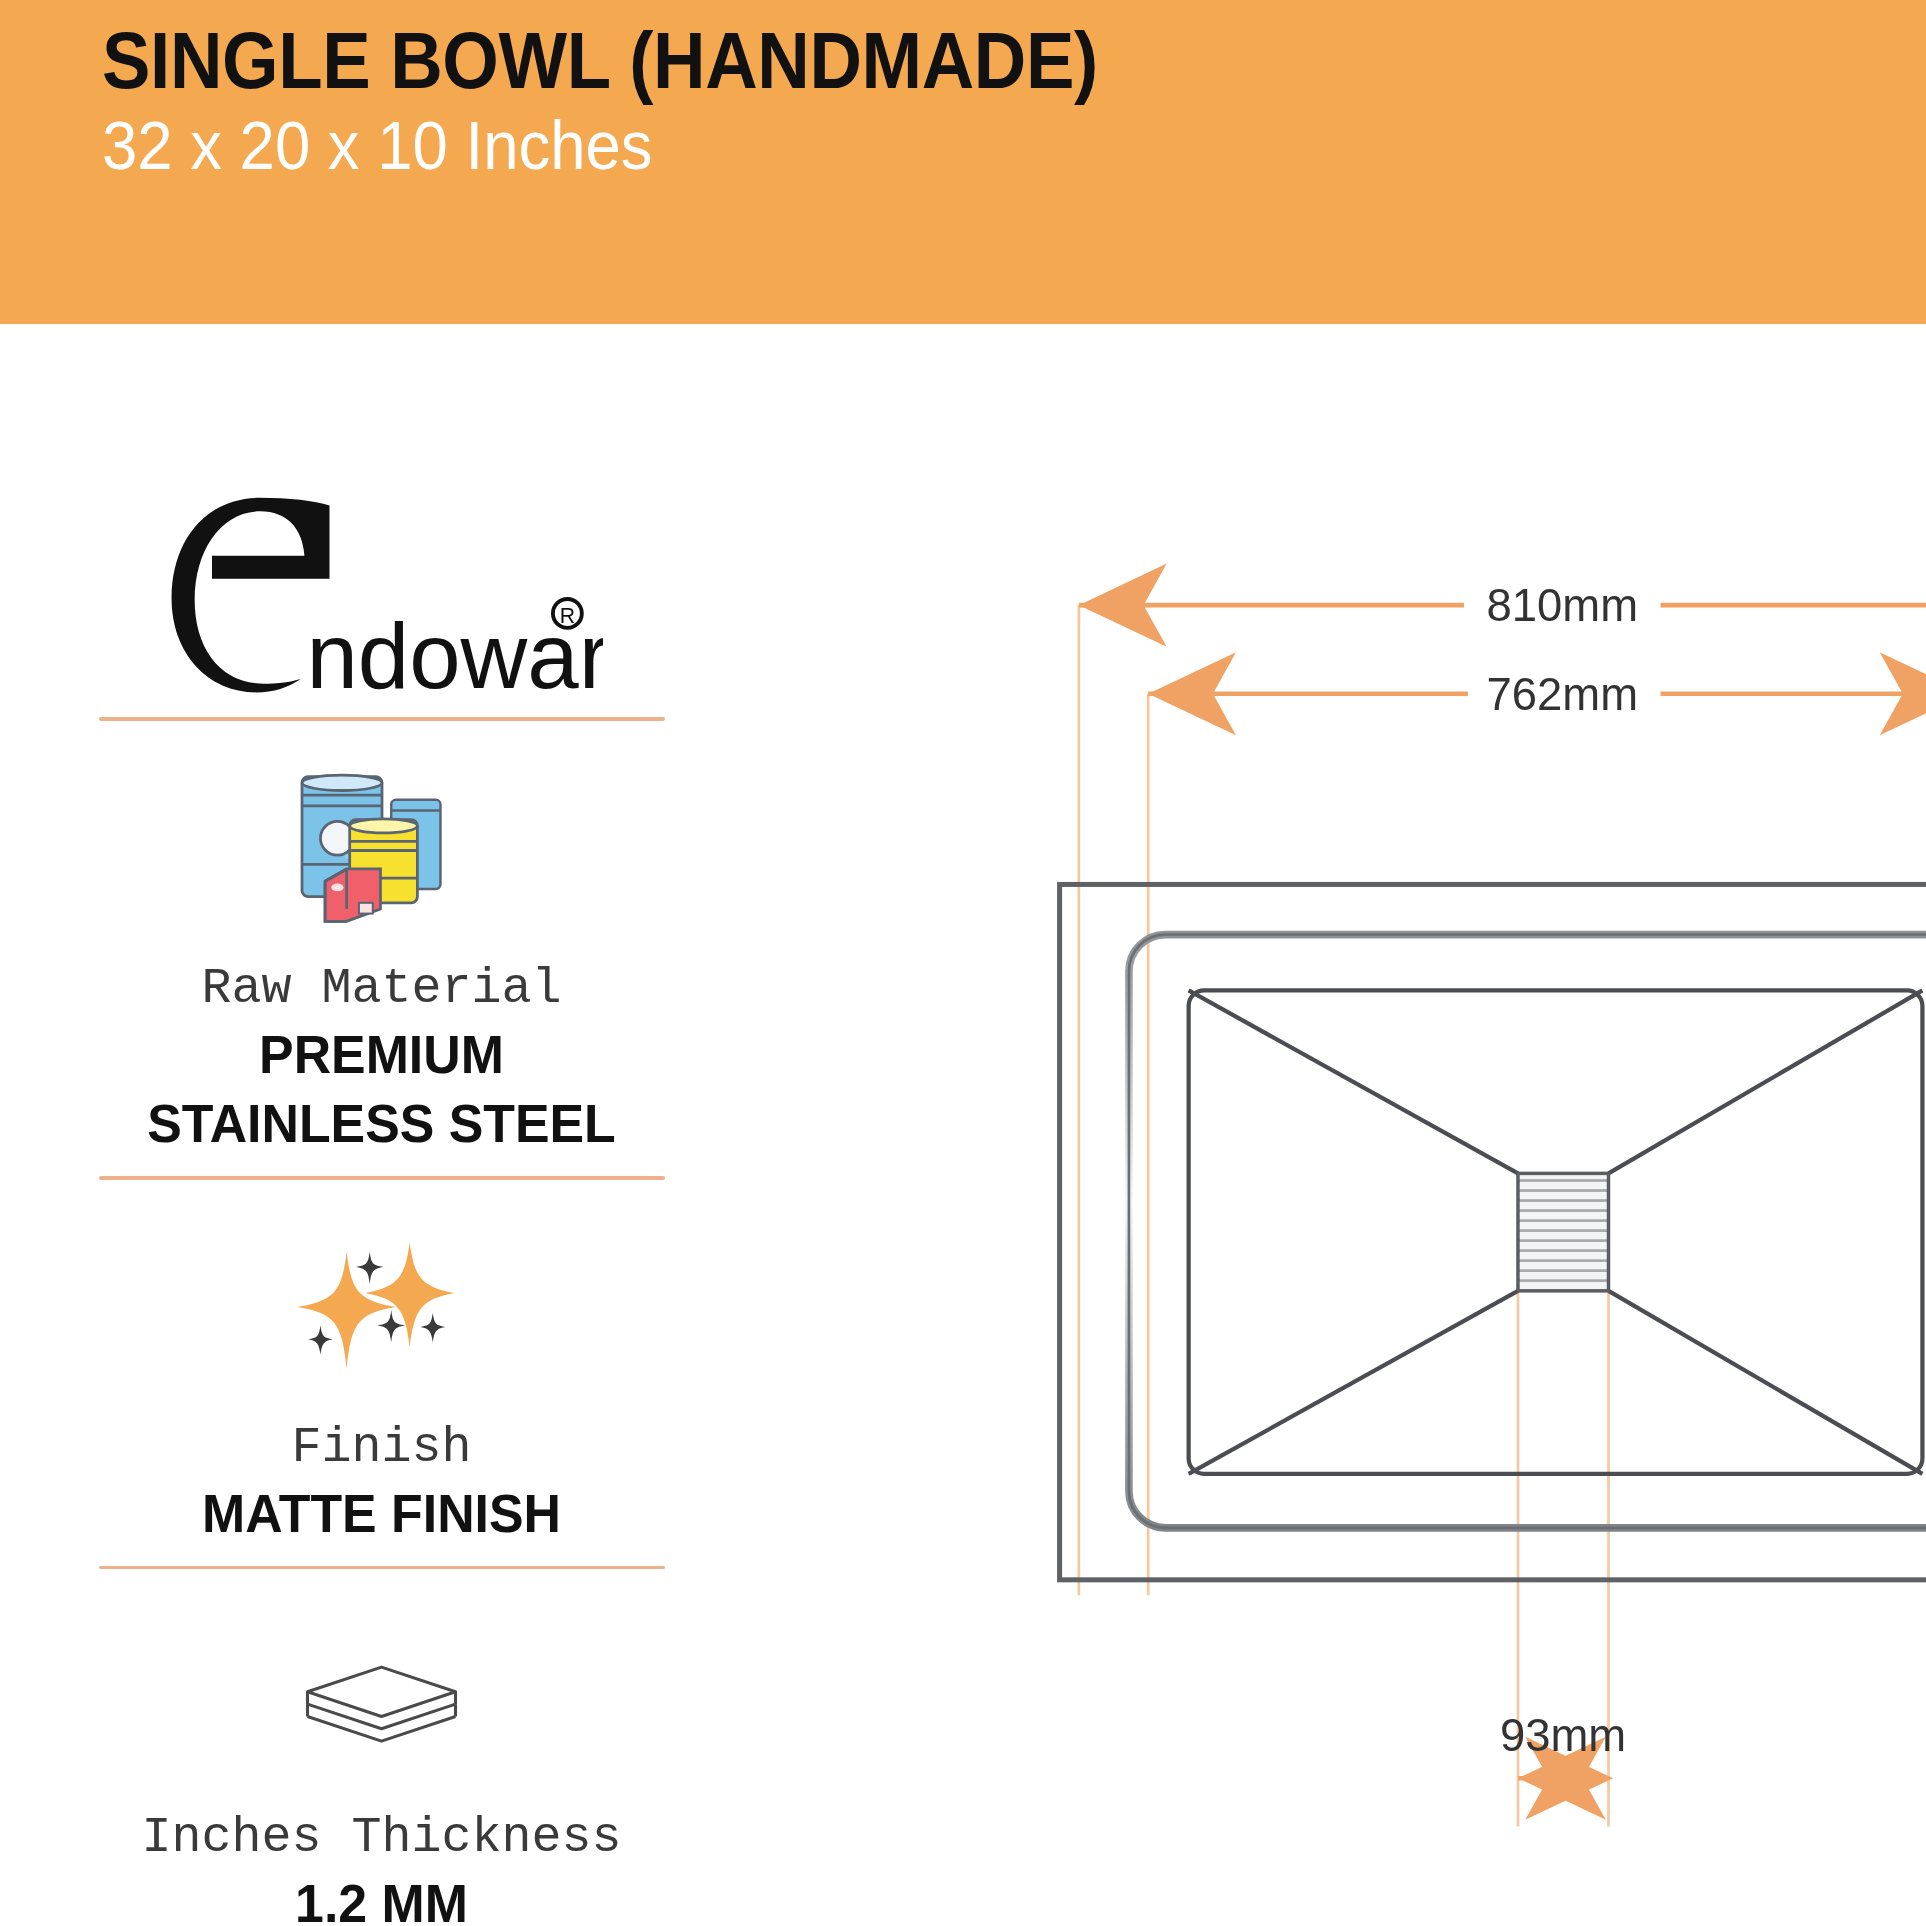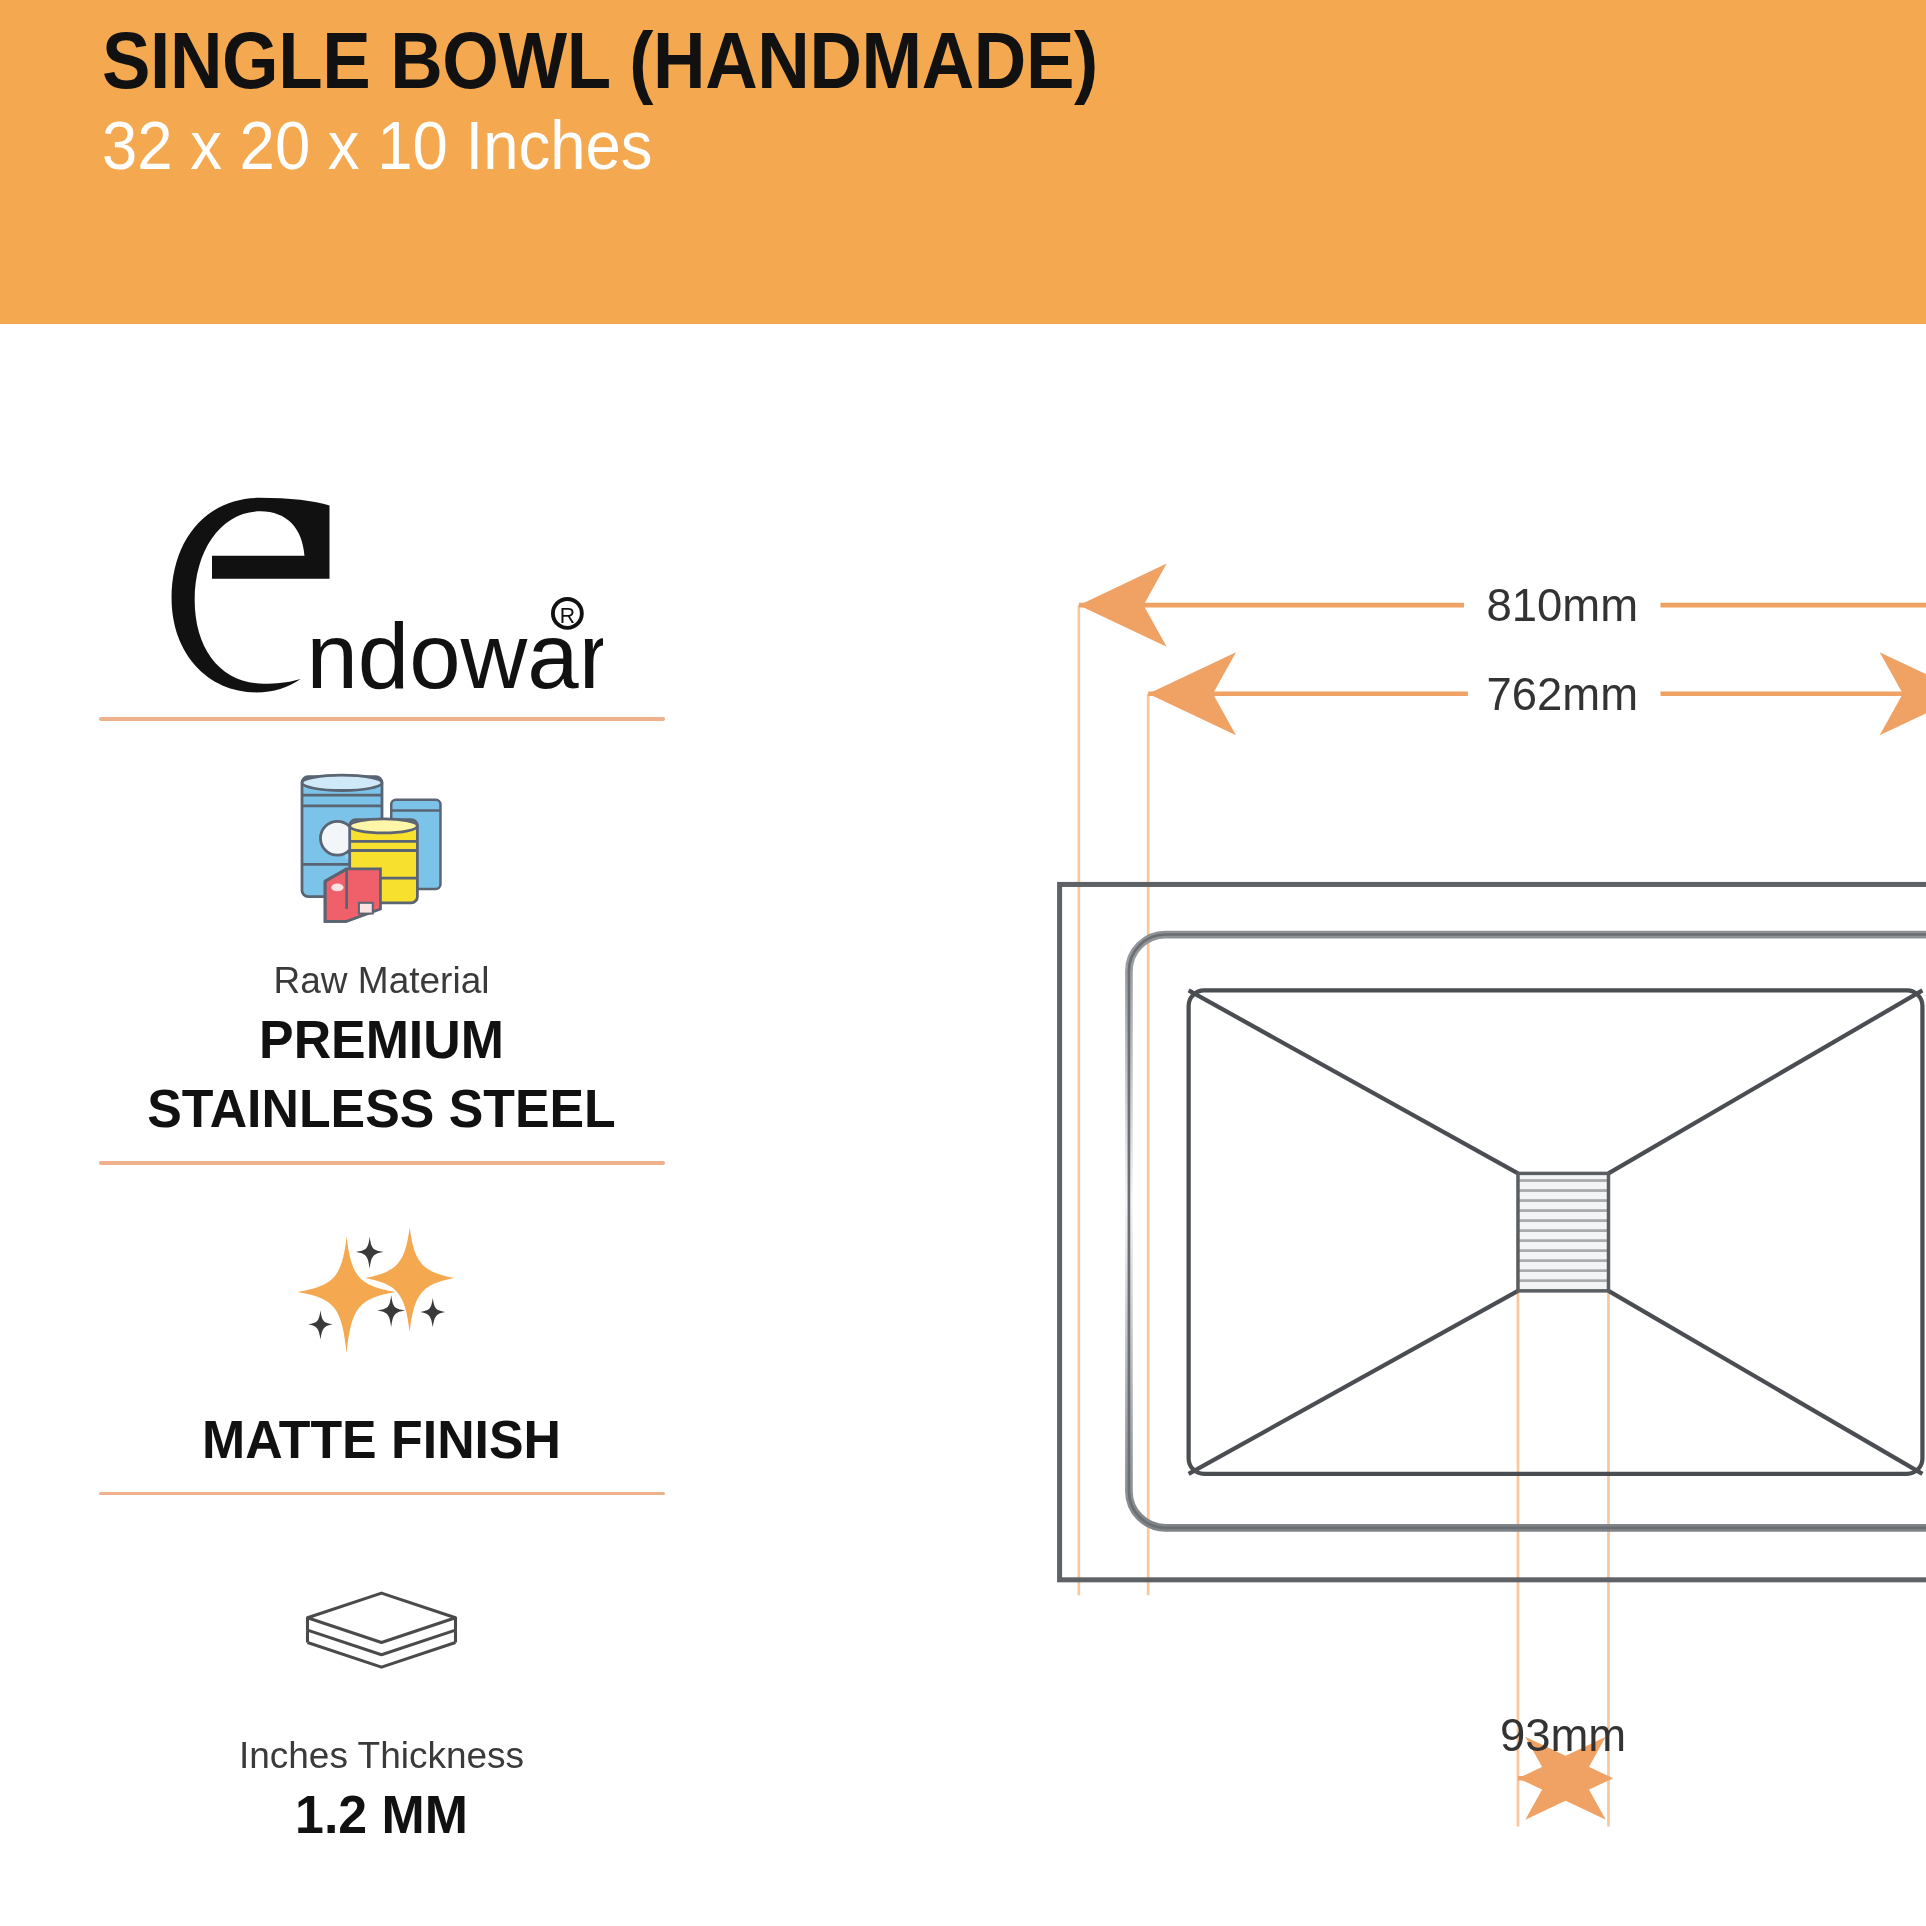--- a/index.html
+++ b/index.html
@@ -26,21 +26,21 @@
     margin-top:8.5px;transform:scaleX(.92);transform-origin:left center;
     white-space:nowrap;
   }
 
   
   #spec-column{position:absolute;left:0px;top:478px;width:763px;}
   #logo-wrap{height:239px;display:flex;align-items:center;justify-content:center;}
   .divider{height:3.5px;background:#efb08c;margin:0 auto;width:566px;border-radius:2.3px;}
   .spec-item{padding:22.3px 0 20px 0;text-align:center;}
   .spec-icon{height:216px;display:flex;align-items:center;justify-content:center;}
-  .spec-label{font-size:37px;color:#3a3a3a;margin-top:1.5px;line-height:1.15;}
+  .spec-label{font-size:50px;color:#3a3a3a;margin-top:1.5px;line-height:1.15;font-family:Liberation Mono, monospace;}
   .spec-value{font-size:54px;font-weight:bold;color:#111;line-height:1.18;margin-top:5.4px;
               transform:scaleX(.96);}
 
   
   #drawing{position:absolute;left:763px;top:478px;width:2060px;height:2273px;}
   #drawing svg{display:block;width:100%;height:100%;}
   .dimtext{font-family:"Liberation Sans", sans-serif;font-size:118px;fill:#333;}
 </style>
 </head>
 <body>
@@ -123,20 +123,21 @@
         <path d="M42 12 C45 38 50 44 74 48 C50 52 45 58 42 88 C39 58 34 52 10 48 C34 44 39 38 42 12 Z" fill="#f4a84f"></path>
 
         <path d="M83 6 C86 29 91 35 112 39 C91 43 86 49 83 74 C80 49 75 43 54 39 C75 35 80 29 83 6 Z" fill="#f4a84f"></path>
 
         <path d="M57 12 C58 20 59 21 66 22 C59 23 58 25 57 33 C56 25 55 23 48 22 C55 21 56 20 57 12 Z" fill="#3a3a3a"></path>
         <path d="M71 50 C72 58 73 59 80 60 C73 61 72 63 71 71 C70 63 69 61 62 60 C69 59 70 58 71 50 Z" fill="#3a3a3a"></path>
         <path d="M98 52 C99 59 100 60 106 61 C100 62 99 64 98 71 C97 64 96 62 90 61 C96 60 97 59 98 52 Z" fill="#3a3a3a"></path>
         <path d="M25 60 C26 67 27 68 33 69 C27 70 26 72 25 79 C24 72 23 70 17 69 C23 68 24 67 25 60 Z" fill="#3a3a3a"></path>
       </svg>
     </div>
+    <div class="spec-label">Finish</div>
     <div class="spec-value">MATTE FINISH</div>
   </div>
 
   <div class="divider"></div>
 
   <div class="spec-item">
     <div class="spec-icon">
       <svg width="185" height="127" viewBox="0 0 120 82">
         <g fill="none" stroke="#4a4a4a" stroke-width="2" stroke-linejoin="round">
           <path d="M60 52 L12 36 L60 20 L108 36 Z"></path>

